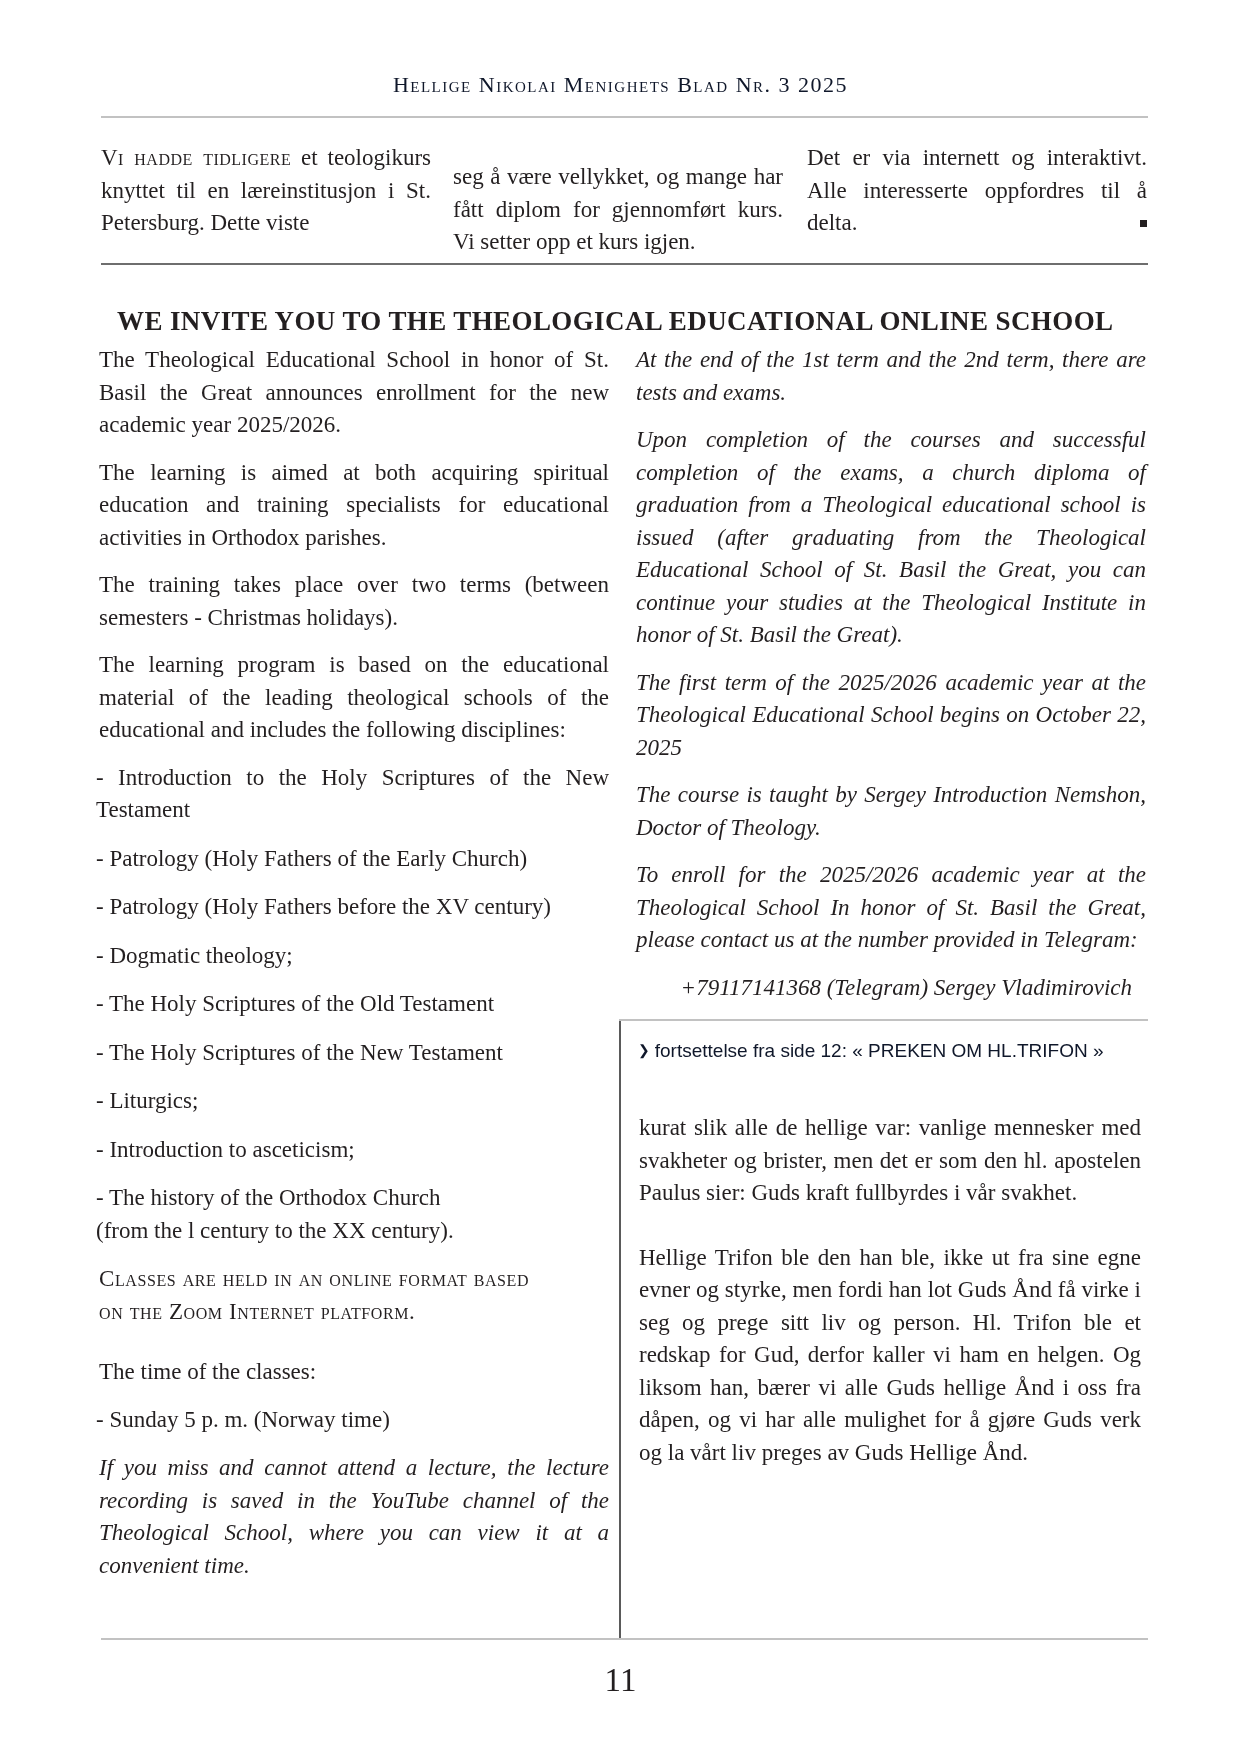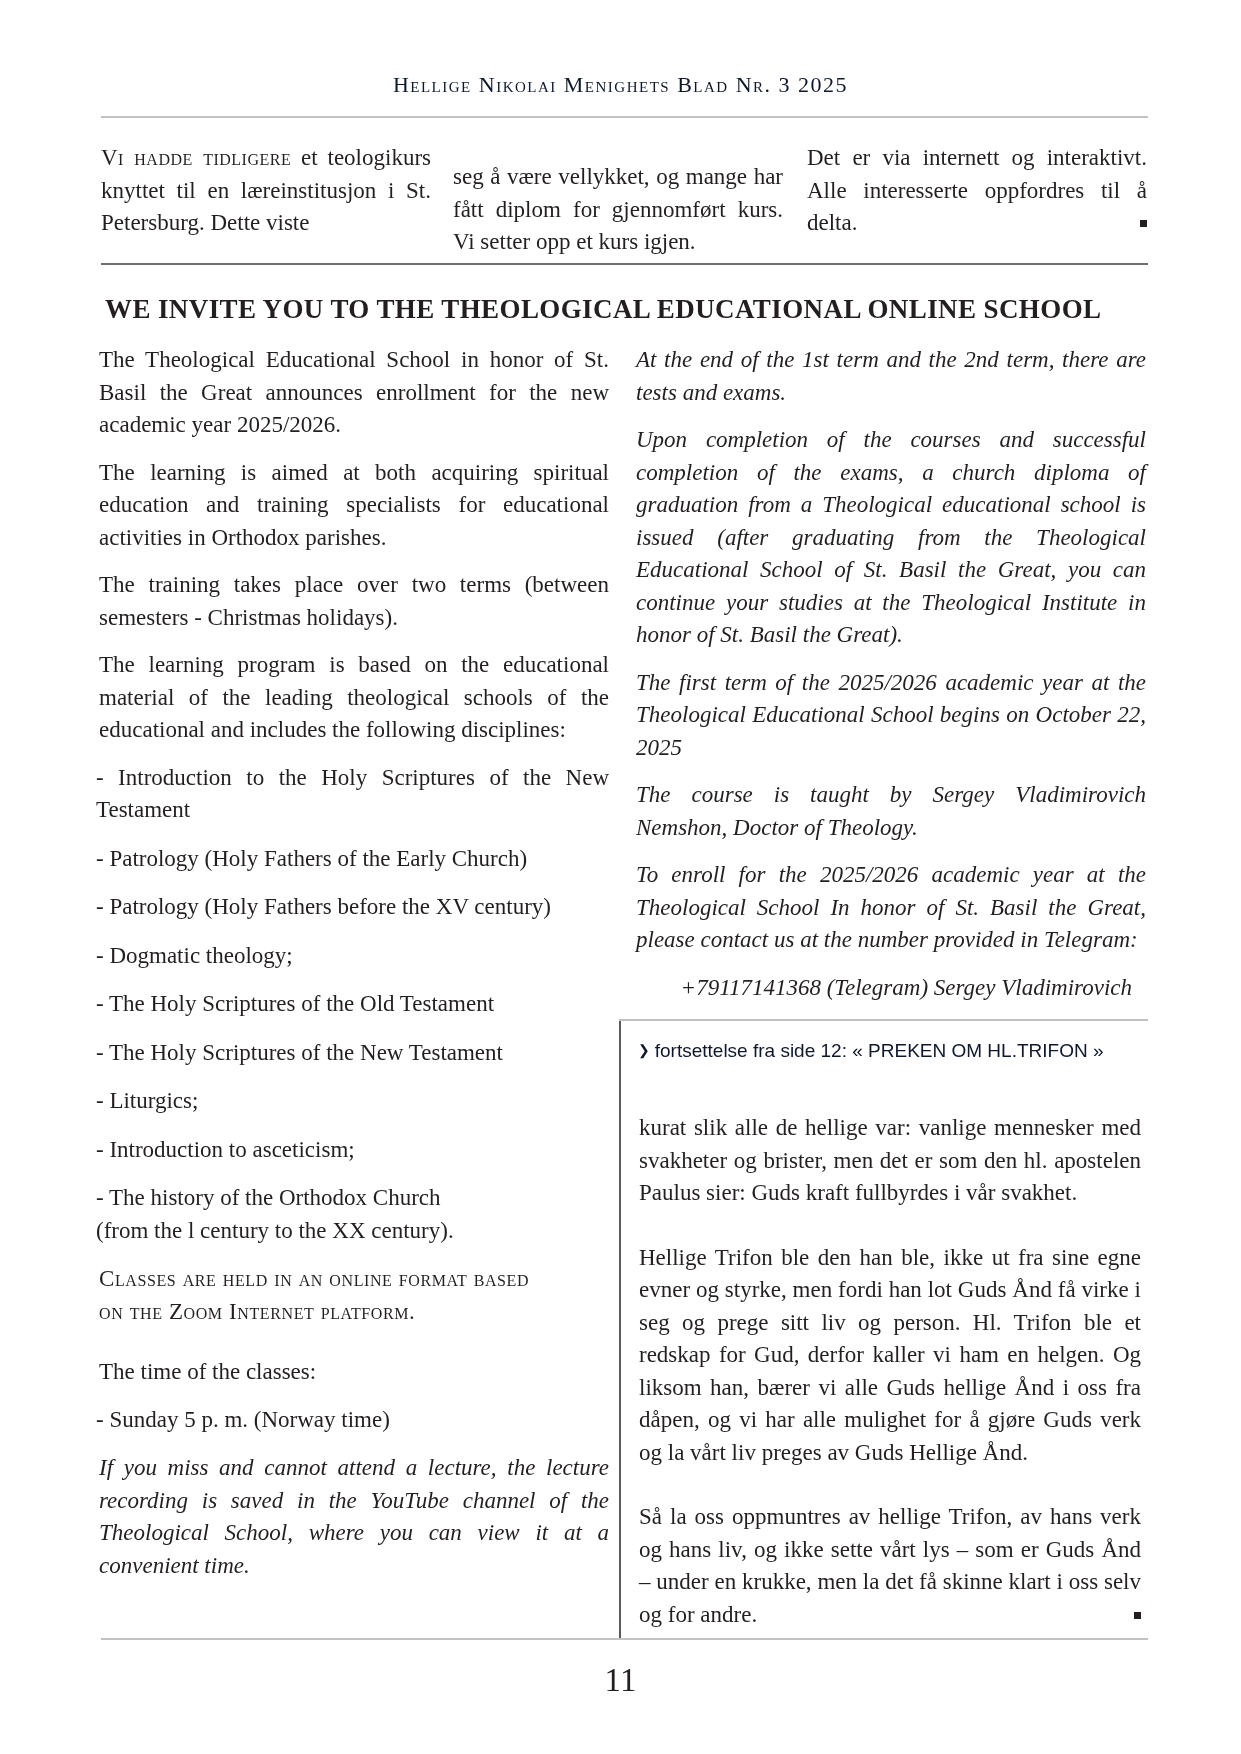--- a/index.html
+++ b/index.html
@@ -49,21 +49,21 @@
   <div class="intro-col" style="left:352px;margin-top:19px;">
     <p>seg å være vellykket, og mange har fått diplom for gjennomført kurs. Vi setter opp et kurs igjen.</p>
   </div>
   <div class="intro-col" style="left:706px; width:340px;">
     <p><span>Det er via internett og interaktivt. Alle interesserte oppfordres til å delta.</span><span class="end-mark"></span></p>
   </div>
 </div>
 
 <div class="rule rule-mid"></div>
 
-<h1 class="abs section-title" style="margin:4px;">WE INVITE YOU TO THE THEOLOGICAL EDUCATIONAL ONLINE SCHOOL</h1>
+<h1 class="abs section-title" style="margin:16px;">WE INVITE YOU TO THE THEOLOGICAL EDUCATIONAL ONLINE SCHOOL</h1>
 
 <div class="col col-left">
   <p>The Theological Educational School in honor of St. Basil the Great announces enrollment for the new academic year 2025/2026.</p>
   <p>The learning is aimed at both acquiring spiritual education and training specialists for educational activities in Orthodox parishes.</p>
   <p>The training takes place over two terms (between semesters - Christmas holidays).</p>
   <p>The learning program is based on the educational material of the leading theological schools of the educational and includes the following disciplines:</p>
   <div>
     <p class="li" style="text-align:justify;">- Introduction to the Holy Scriptures of the New Testament</p>
     <p class="li">- Patrology (Holy Fathers of the Early Church)</p>
     <p class="li">- Patrology (Holy Fathers before the XV century)</p>
@@ -79,32 +79,31 @@
   <div>
     <p class="li">- Sunday 5 p. m. (Norway time)</p>
   </div>
   <p style="font-style:italic;">If you miss and cannot attend a lecture, the lecture recording is saved in the YouTube channel of the Theological School, where you can view it at a convenient time.</p>
 </div>
 
 <div class="col col-right">
   <p>At the end of the 1st term and the 2nd term, there are tests and exams.</p>
   <p>Upon completion of the courses and successful completion of the exams, a church diploma of graduation from a Theological educational school is issued (after graduating from the Theological Educational School of St. Basil the Great, you can continue your studies at the Theological Institute in honor of St. Basil the Great).</p>
   <p>The first term of the 2025/2026 academic year at the Theological Educational School begins on October 22, 2025</p>
-  <p>The course is taught by Sergey Vladimirovich Nemshon, Doctor of Theology.</p>
+  <p>The course is taught by Sergey Introduction Nemshon, Doctor of Theology.</p>
   <p>To enroll for the 2025/2026 academic year at the Theological School In honor of St. Basil the Great, please contact us at the number provided in Telegram:</p>
   <p class="phone">+79117141368 (Telegram) Sergey Vladimirovich</p>
 </div>
 
 <div class="box-vline"></div>
 <div class="box-hline"></div>
 
 <div class="cont-label">
   <span class="chev">❯</span><span>fortsettelse fra side 12:  « PREKEN OM HL.TRIFON »</span>
 </div>
 
 <div class="col col-box">
   <p>kurat slik alle de hellige var: vanlige mennesker med svakheter og brister, men det er som den hl. apostelen Paulus sier: Guds kraft fullbyrdes i vår svakhet.</p>
   <p>Hellige Trifon ble den han ble, ikke ut fra sine egne evner og styrke, men fordi han lot Guds Ånd få virke i seg og prege sitt liv og person. Hl. Trifon ble et redskap for Gud, derfor kaller vi ham en helgen. Og liksom han, bærer vi alle Guds hellige Ånd i oss fra dåpen, og vi har alle mulighet for å gjøre Guds verk og la vårt liv preges av Guds Hellige Ånd.</p>
-  <p><span>Så la oss oppmuntres av hellige Trifon, av hans verk og hans liv, og ikke sette vårt lys – som er Guds Ånd – under en krukke, men la det få skinne klart i oss selv og for andre.</span><span class="end-mark"></span></p>
 </div>
 
 <div class="rule rule-bottom"></div>
 <div class="abs page-num">11</div>
 
 </body></html>

